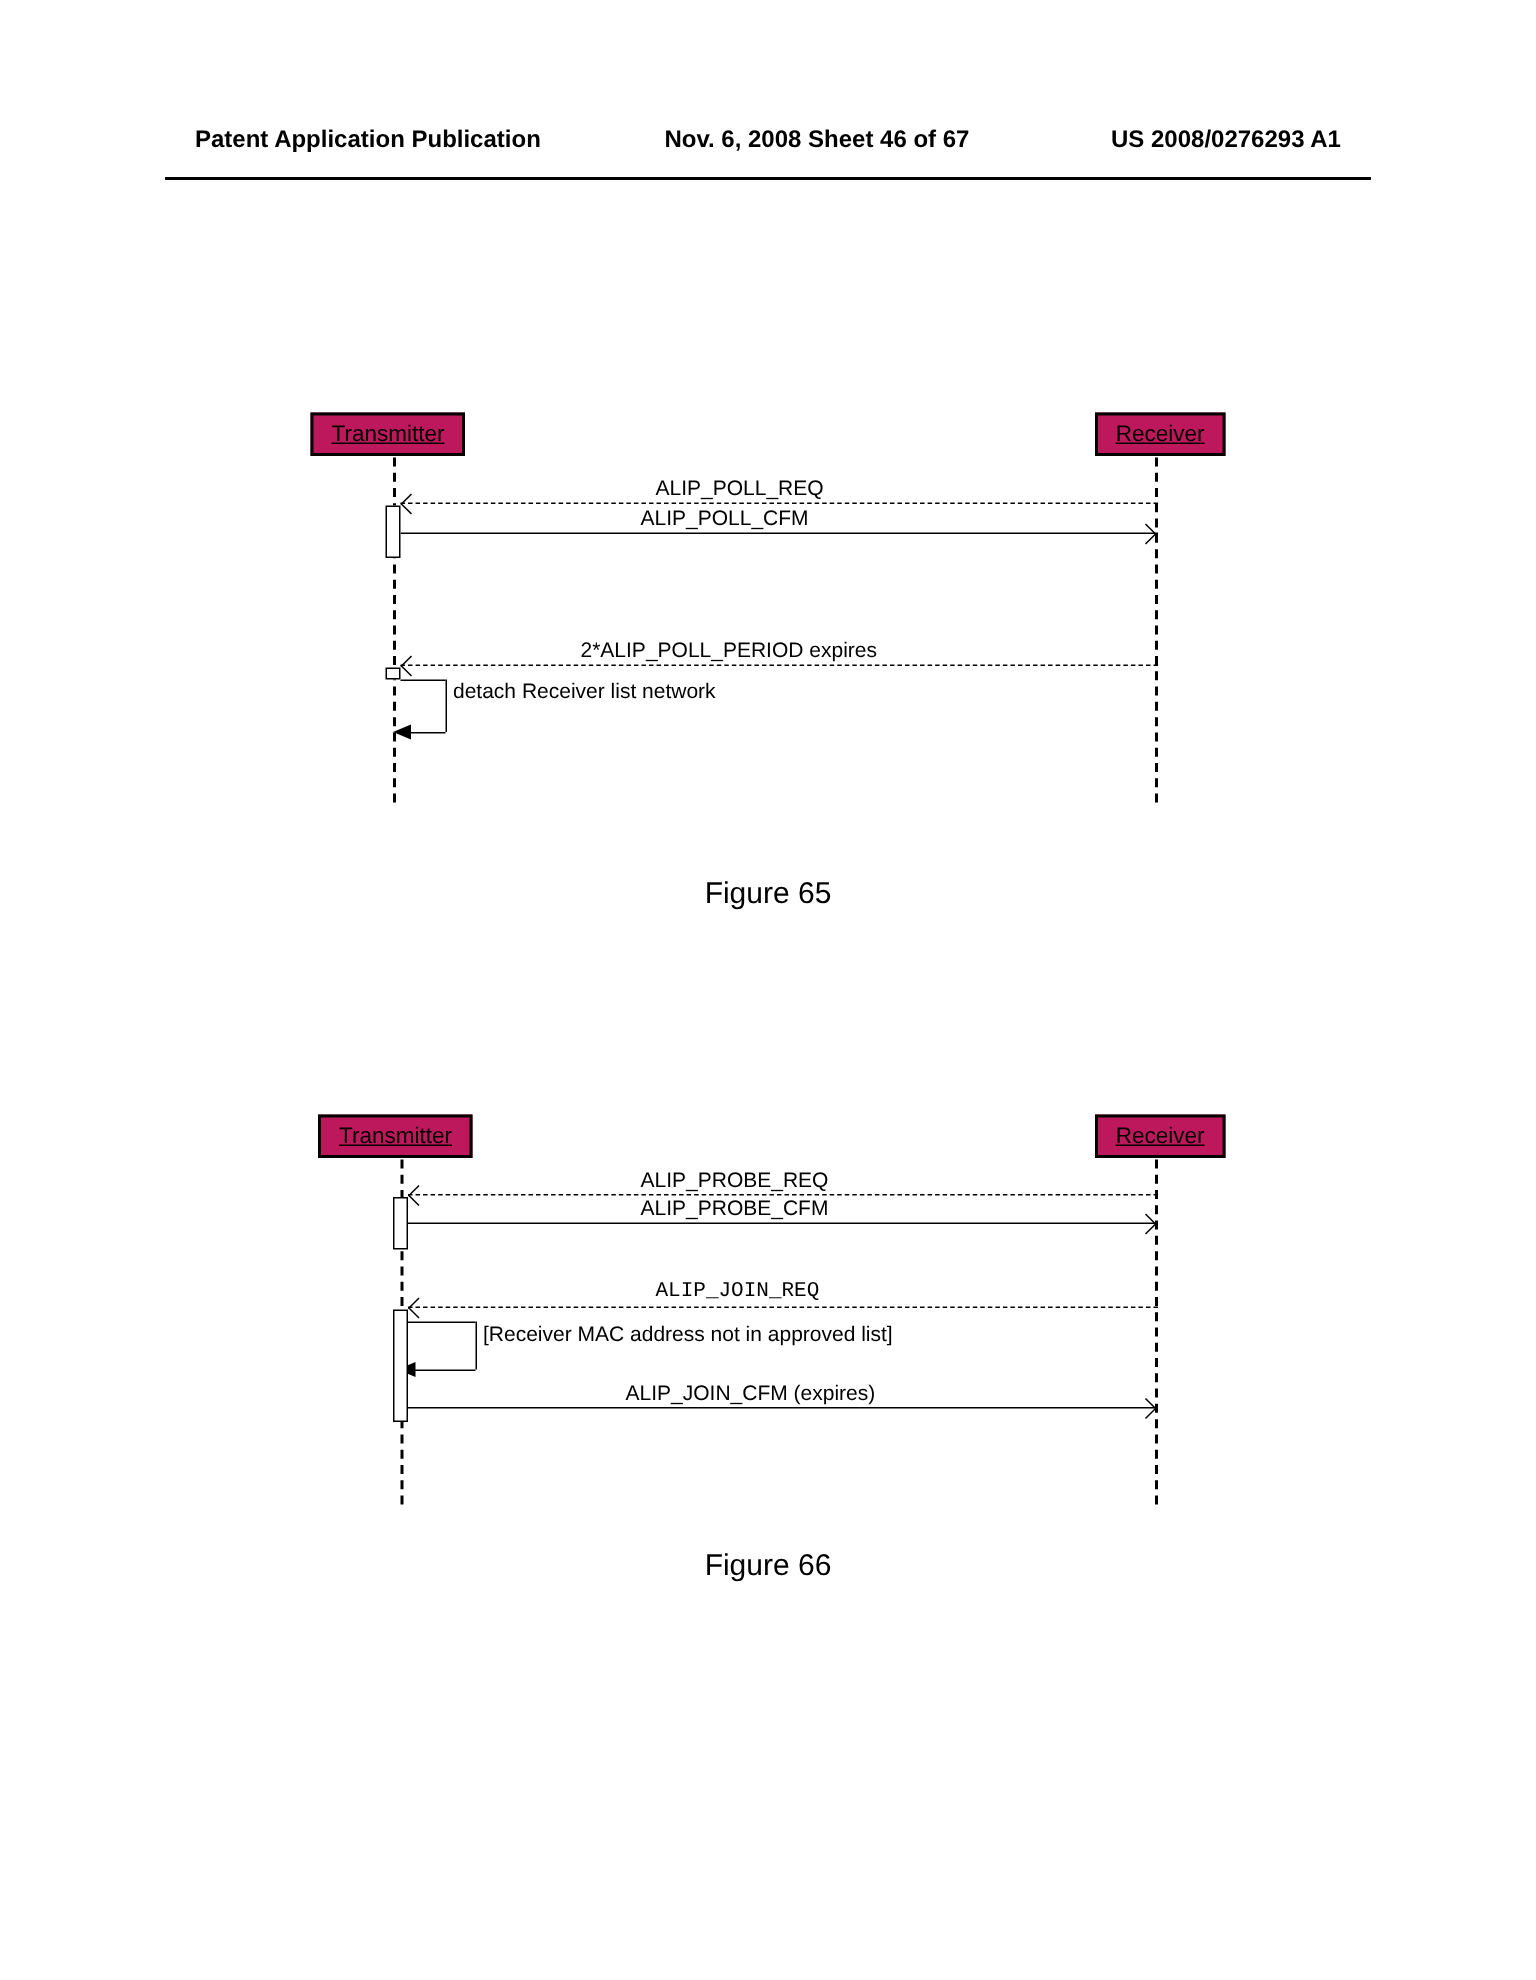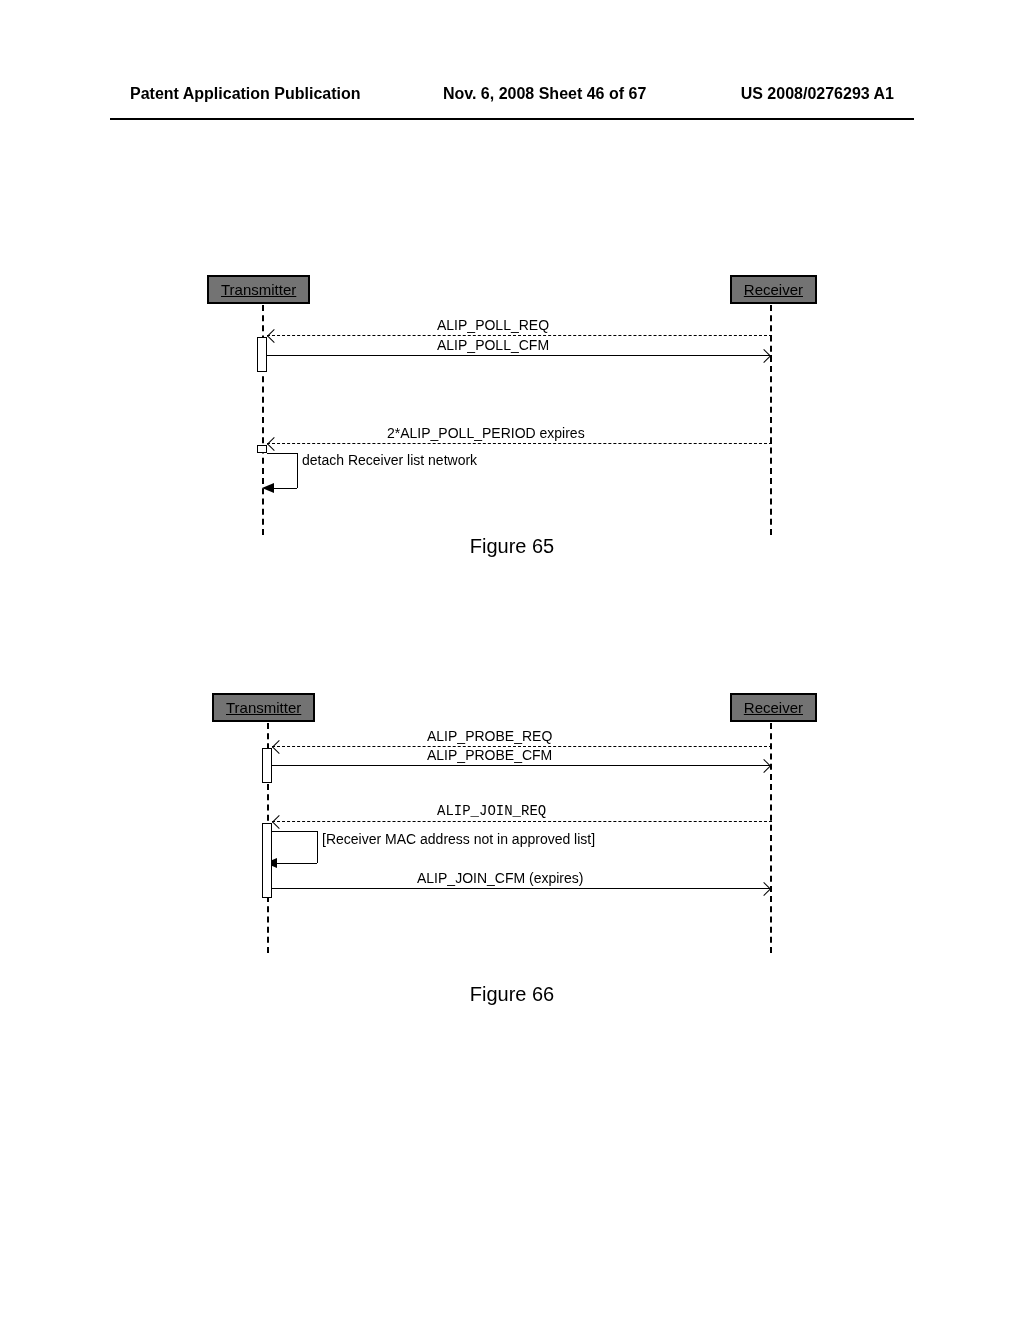--- a/index.html
+++ b/index.html
@@ -49,21 +49,21 @@
       margin-top: 135px;
       width: 610px;
       height: 260px;
     }
     .lifeline-box {
       position: absolute;
       border: 2px solid #000;
       padding: 4px 12px;
       text-decoration: underline;
       font-size: 15px;
-      background: #737373;
+      background: #be185d;
       z-index: 10;
     }
     .transmitter-box-65 {
       top: 0;
       left: 0;
     }
     .receiver-box-65 {
       top: 0;
       right: 0;
     }
@@ -143,20 +143,21 @@
       position: absolute;
       width: 10px;
       height: 10px;
       border-right: 1.5px solid #000;
       border-bottom: 1.5px solid #000;
       transform: rotate(-45deg);
     }
     .figure-caption {
       text-align: center;
       font-size: 20px;
+      margin-top: 50px;
     }
     .self-line-v {
       position: absolute;
       border-left: 1.5px solid #000;
       width: 0;
     }
     .self-line-h {
       position: absolute;
       border-top: 1.5px solid #000;
       height: 0;
@@ -177,21 +178,21 @@
   <div class="lifeline-box receiver-box-65">Receiver</div>
   <div class="lifeline-dashed tx-lifeline-65"></div>
   <div class="lifeline-dashed rx-lifeline-65"></div>
 
   <div class="activation" style="left:50px; top:62px; height:35px;"></div>
 
   <div class="msg-label" style="left:230px; top:42px;">ALIP_POLL_REQ</div>
   <div class="message-dashed" style="left:60px; top:60px; width:505px;"></div>
   <div class="open-arrow-left" style="left:62px; top:56px;"></div>
 
-  <div class="msg-label" style="left:230px; top:62px;">ALIP_POLL_CFM</div>
+  <div class="msg-label" style="left:220px; top:62px;">ALIP_POLL_CFM</div>
   <div class="message-line" style="left:60px; top:80px; width:505px;"></div>
   <div class="open-arrow-right" style="left:552px; top:76px;"></div>
 
   <div class="activation" style="left:50px; top:170px; height:8px;"></div>
 
   <div class="msg-label" style="left:180px; top:150px;">2*ALIP_POLL_PERIOD expires</div>
   <div class="message-dashed" style="left:60px; top:168px; width:505px;"></div>
   <div class="open-arrow-left" style="left:62px; top:164px;"></div>
 
   <div class="msg-label" style="left:95px; top:177px;">detach Receiver list network</div>

